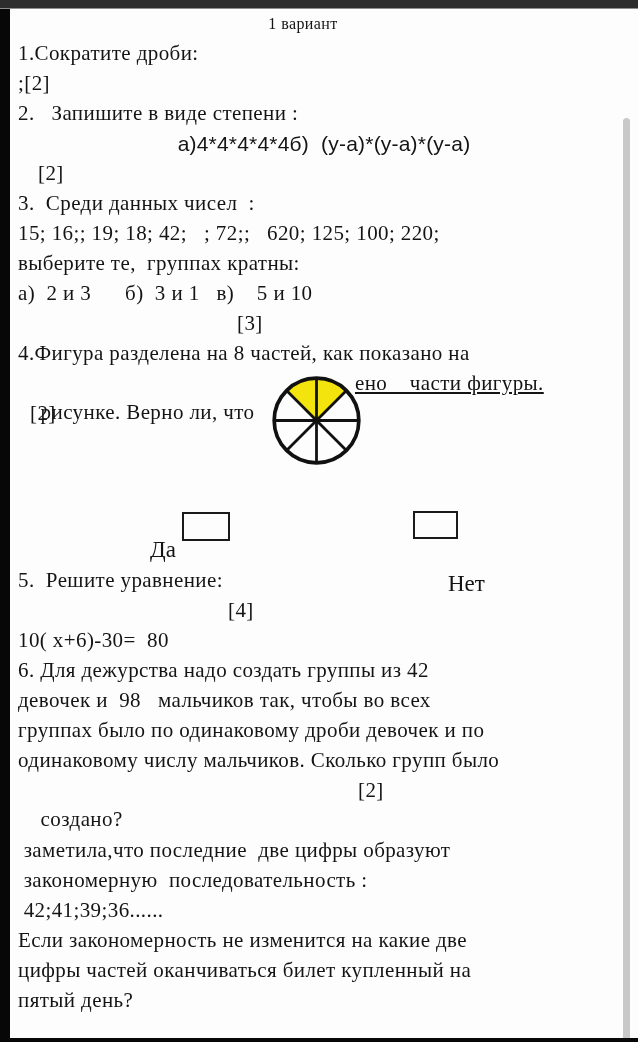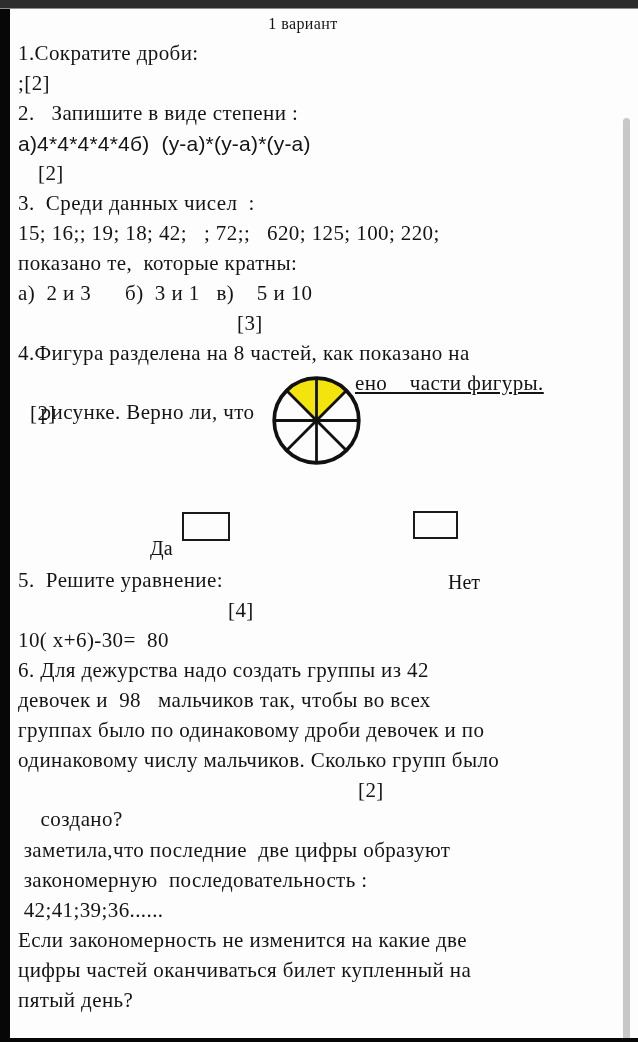--- a/index.html
+++ b/index.html
@@ -26,40 +26,40 @@
   }
   .content {
     position:absolute; left:10px; top:9px; width:620px; padding-left:8px;
     box-sizing:border-box;
   }
   .line {
     height:30px; font-size:21px; line-height:29px;
     white-space:pre; letter-spacing:0.4px;
   }
   .title-line { width:570px; text-align:center; font-size:16px; }
-  .sans { font-family:"Liberation Sans", sans-serif; letter-spacing:0.2px; }
+  .sans { font-family:"Liberation Sans", sans-serif; letter-spacing:0.2px;text-align:center; }
   .pts-p2 { padding-left:20px; }
   .pts-p4 { padding-left:12px; }
   .pts-p3 { padding-left:219px; }
   .pts-p5 { padding-left:210px; }
   .rel { position:relative; }
   .p4-after { position:absolute; left:337px; top:0;text-decoration:underline; }
   .p6-pts { position:absolute; left:340px; top:0; }
   .spacer-boxes { height:137px; }
   .spacer-blank { height:30px; }
   .pie-figure {
     position:absolute; left:270px; top:374px; width:93px; height:93px; z-index:3;
   }
   .answer-box {
     position:absolute; border:2px solid #1a1a1a; background:#fdfdfd; z-index:3;
   }
   .box-yes { left:182px; top:512px; width:44px; height:25px; }
   .box-no  { left:413px; top:511px; width:41px; height:24px; }
   .answer-label {
-    position:absolute; font-size:20px; z-index:3; font-family:"Liberation Serif", serif;
+    position:absolute; font-size:23px; z-index:3; font-family:"Liberation Serif", serif;
   }
   .label-yes { left:150px; top:537px; }
   .label-no  { left:448px; top:537px;margin-top:34px; }
 </style>
 </head>
 <body>
 
 <div class="top-bar"></div>
 <div class="left-bar"></div>
 
@@ -68,21 +68,21 @@
 
   <div class="line">1.Сократите дроби:</div>
   <div class="line">;[2]</div>
 
   <div class="line">2.   Запишите в виде степени :</div>
   <div class="line sans">а)4*4*4*4*4б)  (у-а)*(у-а)*(у-а)</div>
   <div class="line pts-p2">[2]</div>
 
   <div class="line">3.  Среди данных чисел  :</div>
   <div class="line">15; 16;; 19; 18; 42;   ; 72;;   620; 125; 100; 220;</div>
-  <div class="line">показано те,  которые кратны:</div>
+  <div class="line">выберите те,  группах кратны:</div>
   <div class="line">а)  2 и 3      б)  3 и 1   в)    5 и 10</div>
   <div class="line pts-p3">[3]</div>
 
   <div class="line">4.Фигура разделена на 8 частей, как показано на</div>
   <div class="line rel">
     <span>рисунке. Верно ли, что</span>
     <span class="p4-after">ено    части фигуры.</span>
   </div>
   <div class="line pts-p4">[2]</div>
 

